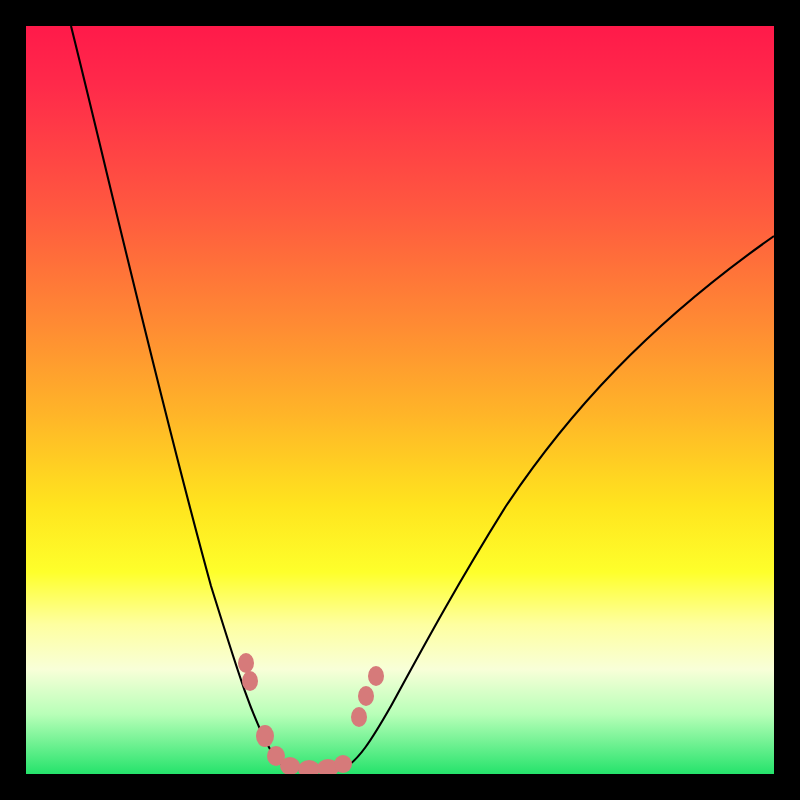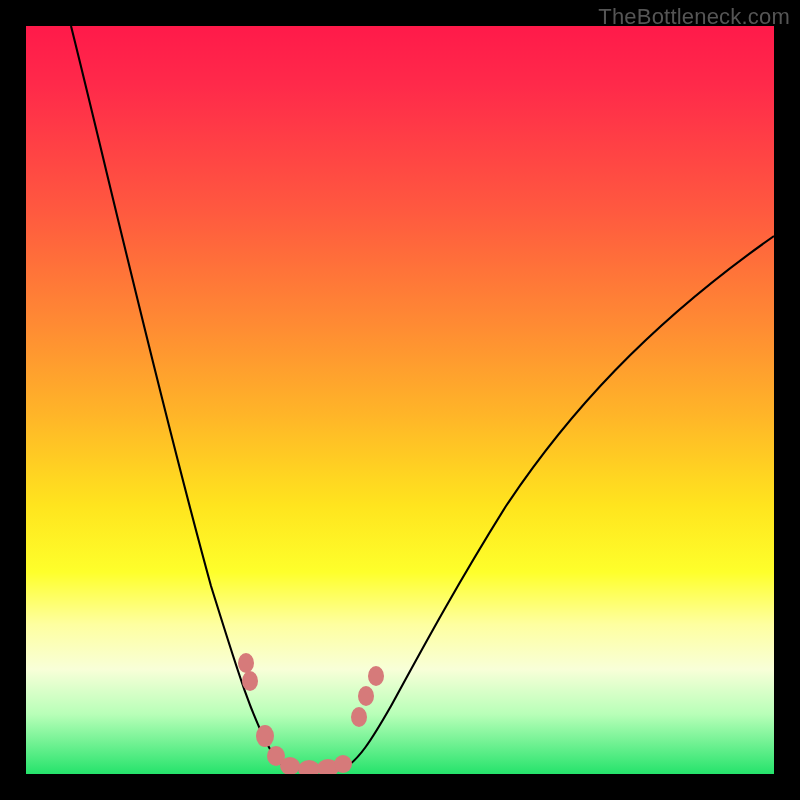--- a/index.html
+++ b/index.html
@@ -63,21 +63,20 @@
   .markers circle,
   .markers ellipse {
     fill: #d67a7a;
     stroke: none;
   }
 </style>
 </head>
 <body>
 
 <div class="frame">
-  <div class="watermark">TheBottleneck.com</div>
   <div class="plot-area">
     <svg class="curve" viewBox="0 0 748 748" preserveAspectRatio="none">
       <g>
         <path d="M 45 0
                  C 80 140, 130 360, 185 560
                  C 210 640, 225 690, 245 725
                  C 252 737, 258 742, 270 743"></path>
         <path d="M 270 743
                  C 285 745, 305 745, 318 742"></path>
         <path d="M 318 742

